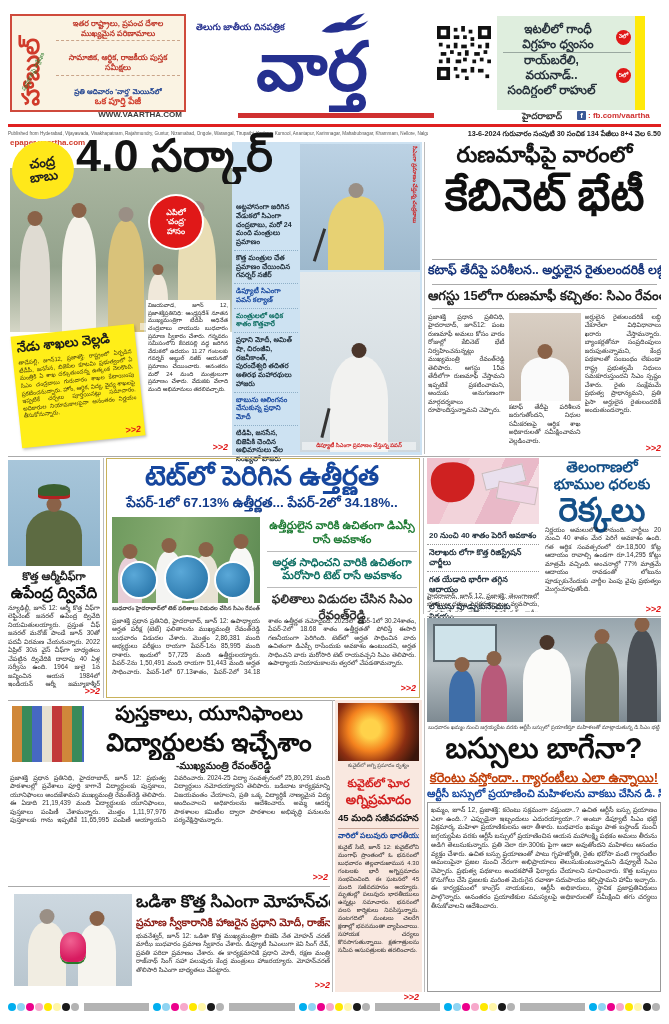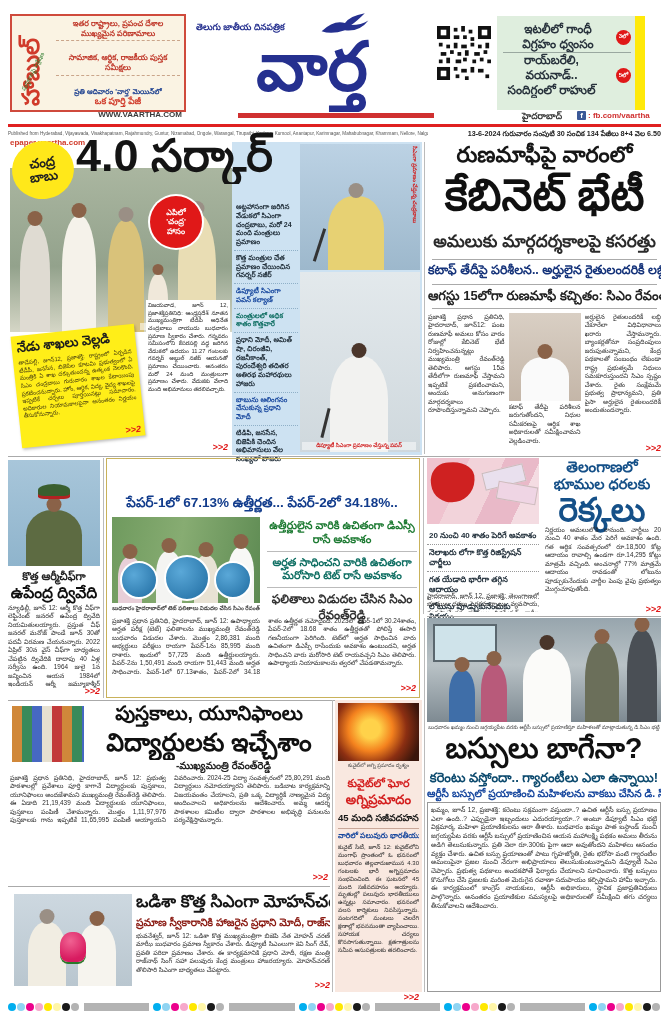--- a/index.html
+++ b/index.html
@@ -191,21 +191,20 @@
   </div>
 
   <div class="abs" style="left:146px;top:300px;width:84px;height:152px;background:#fff;padding:2px;box-sizing:border-box;">
     <div class="body-text clip" style="height:132px;font-size:5.8px;">విజయవాడ, జూన్ 12, ప్రజాశక్తిప్రతినిధి: ఆంధ్రప్రదేశ్ నూతన ముఖ్యమంత్రిగా టీడీపీ అధినేత చంద్రబాబు నాయుడు బుధవారం ప్రమాణ స్వీకారం చేశారు. గన్నవరం సమీపంలోని కేసరపల్లి వద్ద జరిగిన వేడుకలో ఉదయం 11.27 గంటలకు గవర్నర్ అబ్దుల్ నజీర్ ఆయనతో ప్రమాణం చేయించారు. అనంతరం మరో 24 మంది మంత్రులుగా ప్రమాణం చేశారు. వేడుకకు వేలాది మంది అభిమానులు తరలివచ్చారు.</div>
     <span class="more abs" style="right:2px;bottom:0;">&gt;&gt;2</span>
   </div>
 
   <div class="abs rule-v" style="left:424px;top:142px;height:312px;"></div>
   <div class="abs clip ctr" style="left:428px;top:142px;width:233px;height:28px;font-size:22px;font-weight:700;color:#161616;white-space:nowrap;">రుణమాఫీపై వారంలో</div>
   <div class="abs clip ctr" style="left:428px;top:170px;width:233px;height:60px;font-size:44px;font-weight:900;color:#101010;white-space:nowrap;font-family:Liberation Serif, serif;">కేబినెట్ భేటీ</div>
-  <div class="abs clip ctr" style="left:428px;top:232px;width:233px;height:24px;font-size:17px;font-weight:600;color:#2a2a2a;white-space:nowrap;">అమలుకు మార్గదర్శకాలపై కసరత్తు</div>
   <div class="abs rule-h" style="left:432px;top:259px;width:225px;"></div>
   <div class="abs clip ctr" style="left:428px;top:263px;width:233px;height:18px;font-size:12.5px;font-weight:bold;color:#15337a;white-space:nowrap;">కటాఫ్ తేదీపై పరిశీలన.. అర్హులైన రైతులందరికీ లబ్ధి</div>
   <div class="abs rule-h" style="left:432px;top:284px;width:225px;"></div>
   <div class="abs clip ctr" style="left:428px;top:288px;width:233px;height:18px;font-size:13px;font-weight:bold;color:#222;white-space:nowrap;">ఆగస్టు 15లోగా రుణమాఫీ కచ్చితం: సిఎం రేవంత్</div>
   <div class="abs rule-h" style="left:432px;top:308px;width:225px;"></div>
   <div class="abs" style="left:428px;top:313px;width:233px;height:140px;display:flex;gap:4px;">
     <div class="body-text clip" style="width:78px;height:140px;">ప్రజాశక్తి ప్రధాన ప్రతినిధి, హైదరాబాద్, జూన్12: పంట రుణమాఫీ అమలు కోసం వారం రోజుల్లో కేబినెట్ భేటీ నిర్వహించనున్నట్లు ముఖ్యమంత్రి రేవంత్‌రెడ్డి తెలిపారు. ఆగస్టు 15వ తేదీలోగా రుణమాఫీ చేస్తామని ఇప్పటికే ప్రకటించామని, అందుకు అనుగుణంగా మార్గదర్శకాలు రూపొందిస్తున్నామని చెప్పారు.</div>
     <div style="width:72px;display:flex;flex-direction:column;">
       <div class="photo" style="position:relative;width:72px;height:88px;background:linear-gradient(#d9cfc4,#c4b6a8);">
         <div class="fig" style="left:12px;width:48px;height:44px;background:#fafafa;"></div>
@@ -226,20 +225,21 @@
   </div>
   <div class="abs clip ctr" style="left:8px;top:570px;width:92px;font-size:11px;font-weight:bold;color:#222;white-space:nowrap;">కొత్త ఆర్మీచీఫ్‌గా</div>
   <div class="abs clip ctr" style="left:8px;top:584px;width:92px;font-size:15.5px;font-weight:900;color:#101010;white-space:nowrap;">ఉపేంద్ర ద్వివేది</div>
   <div class="abs" style="left:8px;top:604px;width:92px;height:92px;">
     <div class="body-text clip" style="height:84px;">న్యూఢిల్లీ, జూన్ 12: ఆర్మీ కొత్త చీఫ్‌గా లెఫ్టినెంట్ జనరల్ ఉపేంద్ర ద్వివేది నియమితులయ్యారు. ప్రస్తుత చీఫ్ జనరల్ మనోజ్ పాండే జూన్ 30తో పదవీ విరమణ చేయనున్నారు. 2022 ఏప్రిల్ 30న వైస్ చీఫ్‌గా బాధ్యతలు చేపట్టిన ద్వివేదికి దాదాపు 40 ఏళ్ల సర్వీసు ఉంది. 1964 జులై 1న జన్మించిన ఆయన 1984లో ఇండియన్ ఆర్మీ జమ్మూకాశ్మీర్ రైఫిల్స్‌లో చేరారు.</div>
     <span class="more abs" style="right:0;bottom:0;">&gt;&gt;2</span>
   </div>
   <div class="abs rule-v" style="left:103px;top:458px;height:240px;"></div>
 
   <div class="abs" style="left:106px;top:458px;width:314px;height:240px;border:1.5px solid #c9b25a;box-sizing:border-box;">
+    <div class="abs clip ctr" style="left:2px;top:2px;width:306px;height:34px;font-size:27px;font-weight:900;color:#17479e;white-space:nowrap;">టెట్‌లో పెరిగిన ఉత్తీర్ణత</div>
     <div class="abs clip ctr" style="left:2px;top:36px;width:306px;height:18px;font-size:13.5px;font-weight:bold;color:#123c8c;white-space:nowrap;">పేపర్-1లో 67.13% ఉత్తీర్ణత... పేపర్-2లో 34.18%..</div>
     <div class="photo" style="left:5px;top:58px;width:148px;height:86px;background:linear-gradient(100deg,#6f9a5e,#87ac72 45%,#5d8a52);">
       <div class="fig" style="left:6px;width:24px;height:46px;background:#e8cfd8;"></div>
       <div class="fig" style="left:44px;width:26px;height:52px;background:#f4f4f2;"></div>
       <div class="fig" style="left:82px;width:24px;height:48px;background:#e8e2d4;"></div>
       <div class="fig" style="left:116px;width:26px;height:56px;background:#f8f8f6;"></div>
       <div class="disc" style="left:8px;bottom:4px;width:34px;height:34px;"></div>
       <div class="disc" style="left:52px;bottom:2px;width:42px;height:42px;"></div>
       <div class="disc" style="left:102px;bottom:4px;width:34px;height:34px;"></div>
     </div>
@@ -280,21 +280,21 @@
   <div class="photo" style="left:427px;top:618px;width:234px;height:104px;background:linear-gradient(#97a5ad,#b9c2c6 45%,#7e8a92);">
     <div class="abs" style="left:6px;top:6px;width:60px;height:34px;background:#cfe3ea;border:2px solid #5b676e;"></div>
     <div class="fig" style="left:22px;width:26px;height:52px;background:#3f6ea8;"></div>
     <div class="fig" style="left:54px;width:26px;height:58px;background:#b85a7a;"></div>
     <div class="fig head-dark" style="left:96px;width:48px;height:74px;background:#fbfbf9;"></div>
     <div class="fig" style="left:158px;width:34px;height:80px;background:#6b6f5a;"></div>
     <div class="fig" style="left:200px;width:30px;height:92px;background:#4a4f55;"></div>
   </div>
   <div class="abs clip ctr" style="left:427px;top:724px;width:234px;font-size:5.4px;color:#444;white-space:nowrap;">బుధవారం ఖమ్మం నుంచి జగ్గయ్యపేట వరకు ఆర్టీసీ బస్సులో ప్రయాణిస్తూ మహిళలతో మాట్లాడుతున్న డి.సిఎం భట్టి</div>
   <div class="abs clip ctr" style="left:427px;top:732px;width:234px;height:38px;font-size:29px;font-weight:900;color:#101010;white-space:nowrap;">బస్సులు బాగేనా?</div>
-  <div class="abs clip ctr" style="left:427px;top:770px;width:234px;font-size:13px;font-weight:bold;color:#0c4a6e;white-space:nowrap;">కరెంటు వస్తోందా.. గ్యారంటీలు ఎలా ఉన్నాయి!</div>
+  <div class="abs clip ctr" style="left:427px;top:770px;width:234px;font-size:13px;font-weight:bold;color:#c2410c;white-space:nowrap;text-decoration:underline;">కరెంటు వస్తోందా.. గ్యారంటీలు ఎలా ఉన్నాయి!</div>
   <div class="abs clip ctr" style="left:427px;top:787px;width:234px;font-size:10.5px;font-weight:bold;color:#17479e;white-space:nowrap;">ఆర్టీసీ బస్సులో ప్రయాణించి మహిళలను వాకబు చేసిన డి. సిఎం భట్టి</div>
   <div class="abs" style="left:427px;top:802px;width:234px;height:190px;border:1px solid #999;box-sizing:border-box;padding:3px;">
     <div class="body-text clip" style="height:180px;font-size:6.6px;">ఖమ్మం, జూన్ 12, ప్రజాశక్తి: కరెంటు సక్రమంగా వస్తుందా..? ఉచిత ఆర్టీసీ బస్సు ప్రయాణం ఎలా ఉంది..? ఎప్పుడైనా ఇబ్బందులు ఎదురయ్యాయా..? అంటూ డిప్యూటీ సిఎం భట్టి విక్రమార్క మహిళా ప్రయాణికులను ఆరా తీశారు. బుధవారం ఖమ్మం పాత బస్టాండ్ నుంచి జగ్గయ్యపేట వరకు ఆర్టీసీ బస్సులో ప్రయాణించిన ఆయన మహాలక్ష్మి పథకం అమలు తీరును అడిగి తెలుసుకున్నారు. ప్రతి నెలా రూ.300కు పైగా ఆదా అవుతోందని మహిళలు ఆనందం వ్యక్తం చేశారు. ఉచిత బస్సు ప్రయాణంతో పాటు గృహజ్యోతి, రైతు భరోసా వంటి గ్యారంటీల అమలుపైనా ప్రజల నుంచి నేరుగా అభిప్రాయాలు తెలుసుకుంటున్నామని డిప్యూటీ సిఎం చెప్పారు. ప్రభుత్వ పథకాలు అందకపోతే ఫిర్యాదు చేయాలని సూచించారు. కొత్త బస్సులు కొనుగోలు చేసి ప్రజలకు మరింత మెరుగైన రవాణా సదుపాయం కల్పిస్తామని హామీ ఇచ్చారు. ఈ కార్యక్రమంలో కాంగ్రెస్ నాయకులు, ఆర్టీసీ అధికారులు, స్థానిక ప్రజాప్రతినిధులు పాల్గొన్నారు. అనంతరం ప్రయాణికుల సమస్యలపై అధికారులతో సమీక్షించి తగు చర్యలు తీసుకోవాలని ఆదేశించారు.</div>
   </div>
 
   <div class="abs rule-h" style="left:8px;top:700px;width:414px;"></div>
   <div class="photo" style="left:12px;top:706px;width:72px;height:56px;background:repeating-linear-gradient(90deg,#d0883a 0 10px,#3a8a5a 10px 20px,#4668c2 20px 30px,#e6e0d0 30px 40px,#c23a3a 40px 50px);">
   </div>
   <div class="abs clip ctr" style="left:88px;top:702px;width:242px;height:26px;font-size:20px;font-weight:900;color:#101010;white-space:nowrap;">పుస్తకాలు, యూనిఫాంలు</div>
   <div class="abs clip ctr" style="left:88px;top:728px;width:242px;height:32px;font-size:25px;font-weight:900;color:#101010;white-space:nowrap;">విద్యార్థులకు ఇచ్చేశాం</div>

